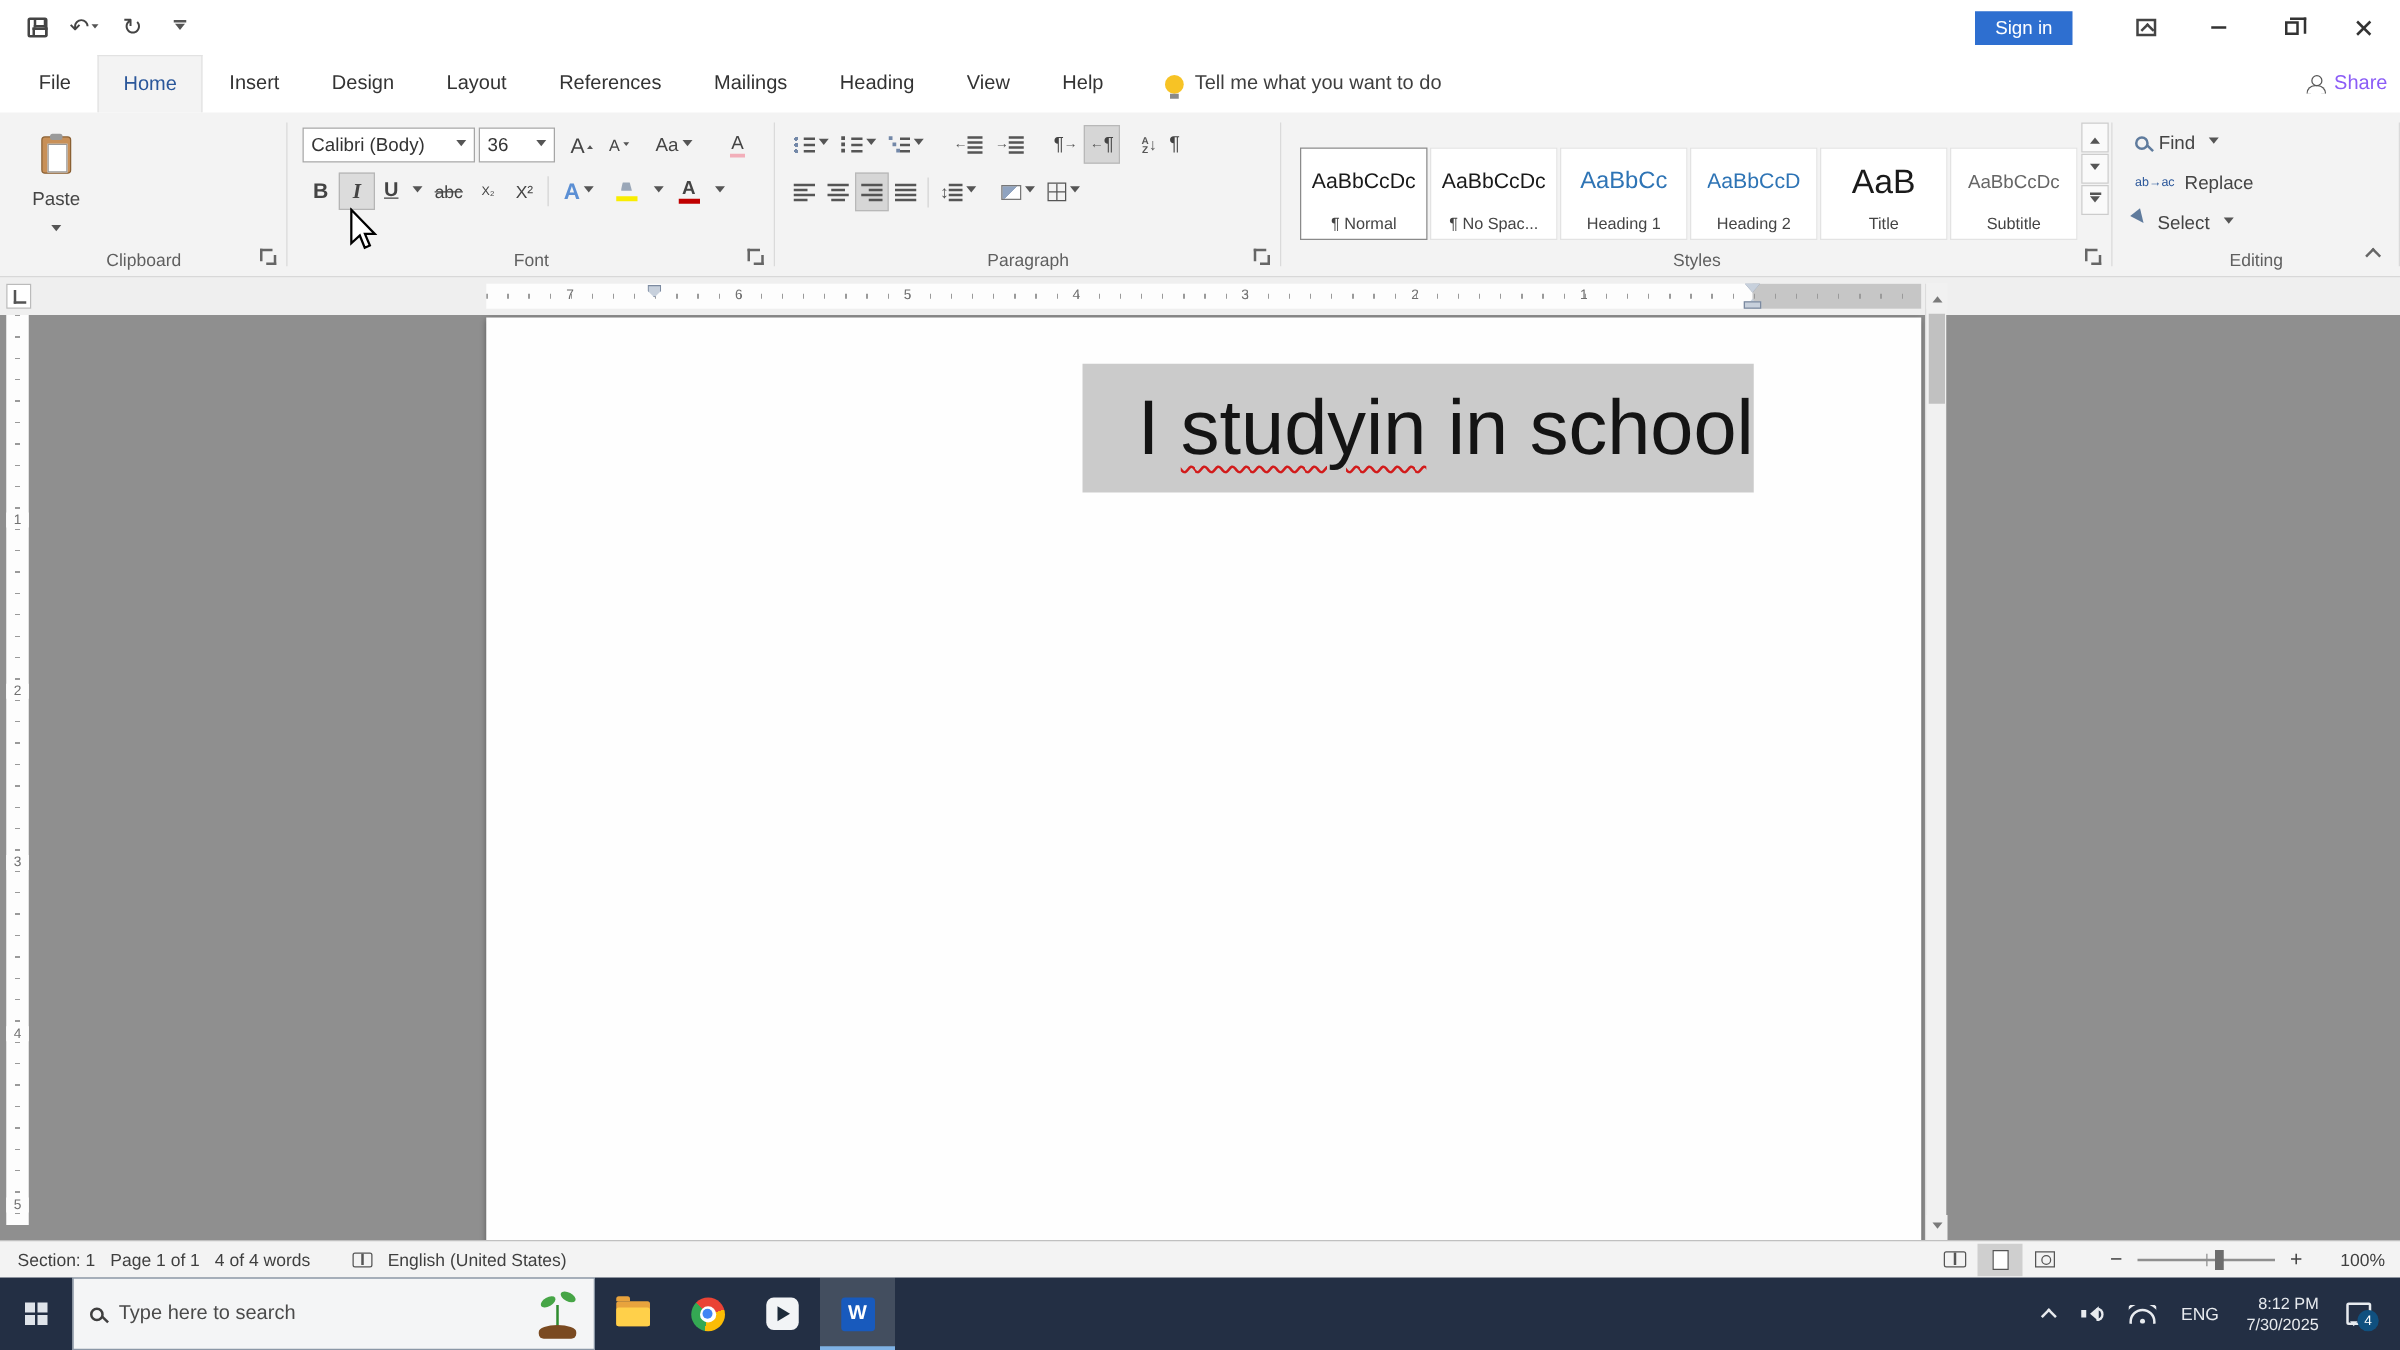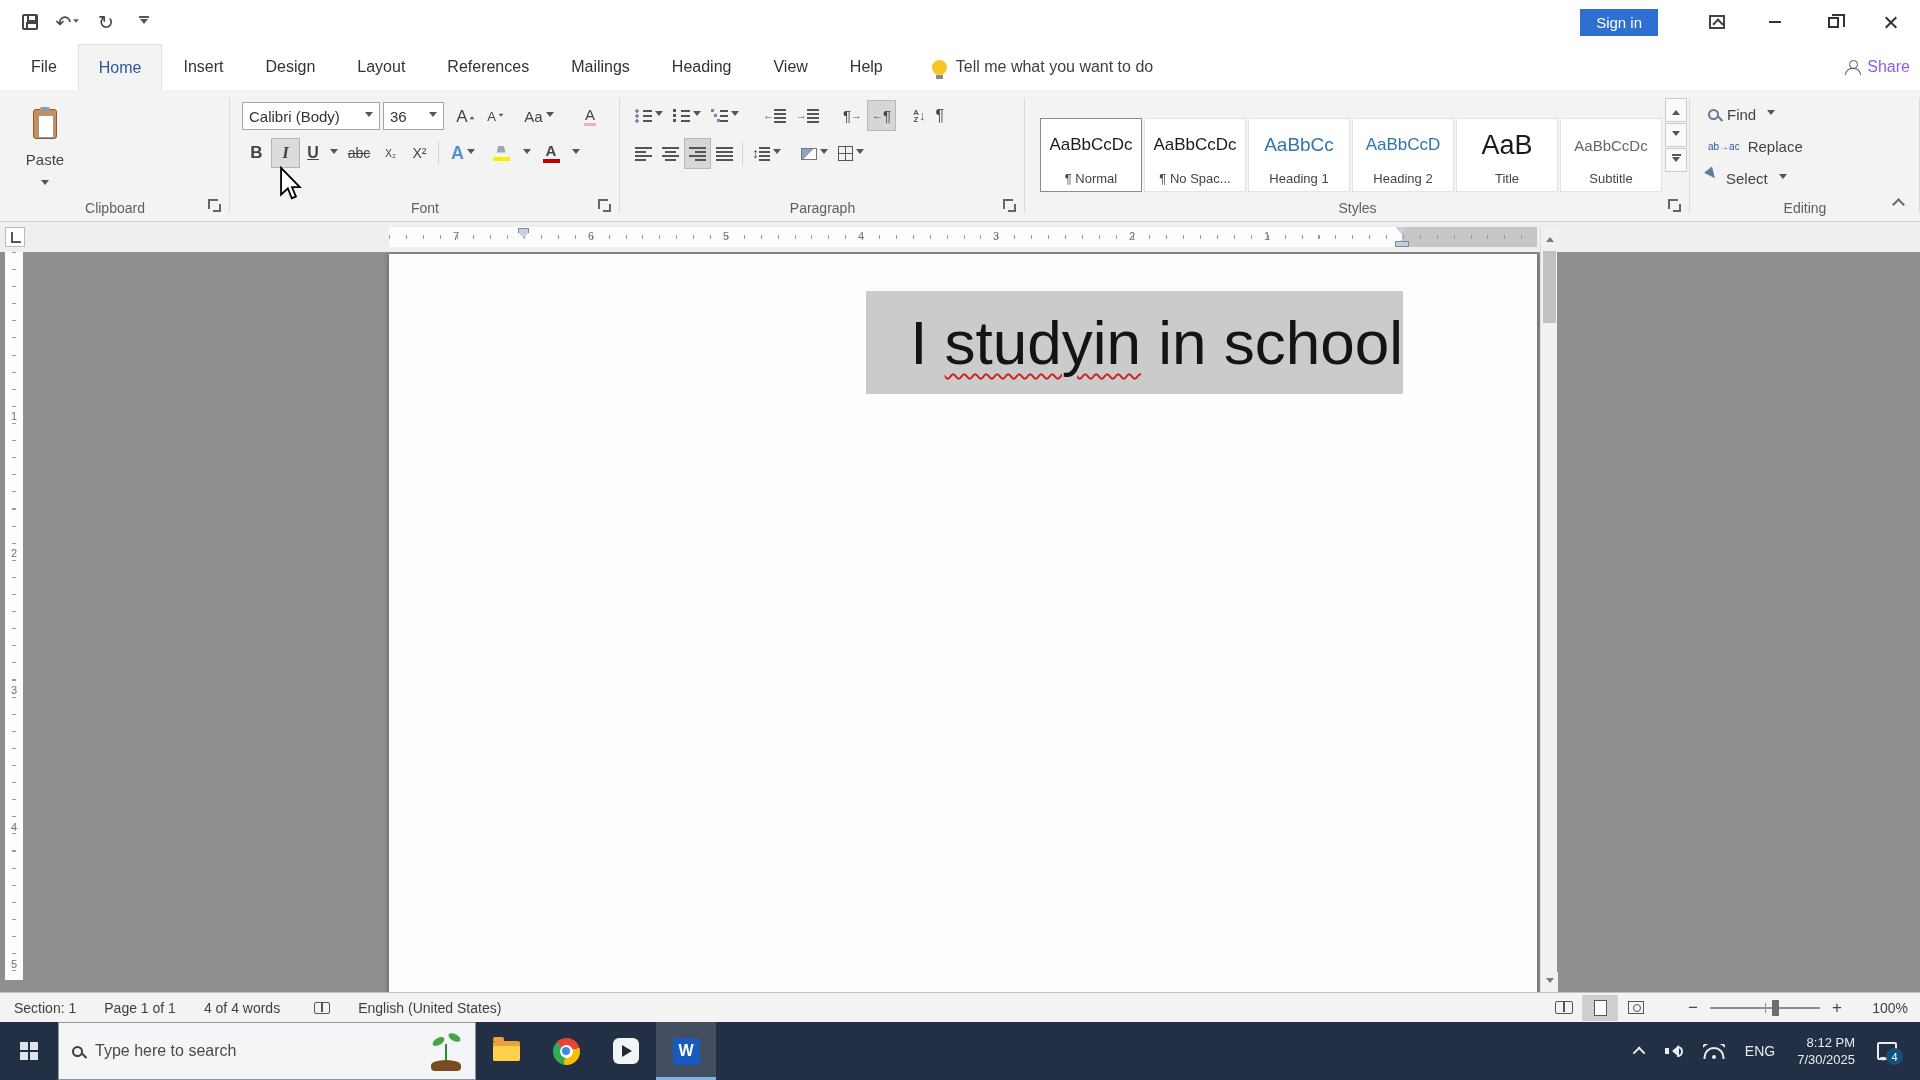--- a/index.html
+++ b/index.html
@@ -155,21 +155,21 @@
   
   .vscroll{position:absolute;left:1540px;top:227px;width:17px;height:765px;background:#f1f1f1;border-left:1px solid #dcdcdc;}
   .sc-up,.sc-dn{position:absolute;left:0;width:17px;height:20px;display:flex;align-items:center;justify-content:center;background:#f1f1f1;}
   .sc-up{top:0;}.sc-dn{bottom:0;}
   .sc-tri-u{width:0;height:0;border:4px solid transparent;border-bottom:5px solid #7a7a7a;}
   .sc-tri-d{width:0;height:0;border:4px solid transparent;border-top:5px solid #7a7a7a;}
   .sc-thumb{position:absolute;left:2px;top:24px;width:13px;height:72px;background:#c1c1c1;}
 
   
   .statusbar{position:absolute;left:0;top:992px;width:1920px;height:30px;background:#f3f3f3;border-top:1px solid #c0c0c0;display:flex;align-items:center;font-size:14px;color:#3f3f3f;}
-  .sb-item{margin-left:28px;cursor:default;}
+  .sb-item{margin-left:12px;cursor:default;}
   .sb-item:first-child{margin-left:14px;}
   .book-ic{width:16px;height:12px;border:1.5px solid #555;border-radius:2px;position:relative;margin-left:34px;}
   .book-ic::before{content:"";position:absolute;left:6px;top:0;width:1.5px;height:9px;background:#555;}
   .sb-right{margin-left:auto;display:flex;align-items:center;padding-right:12px;}
   .viewbtn{width:36px;height:26px;display:flex;align-items:center;justify-content:center;background:none;border:none;}
   .viewbtn.on{background:#cfcfcf;}
   .v-read{width:18px;height:13px;border:1.5px solid #555;border-radius:2px;position:relative;}
   .v-read::before{content:"";position:absolute;left:7px;top:0;width:1.5px;height:10px;background:#555;}
   .v-print{width:13px;height:16px;border:1.5px solid #555;background:#fff;}
   .v-web{width:16px;height:13px;border:1.5px solid #555;position:relative;}

